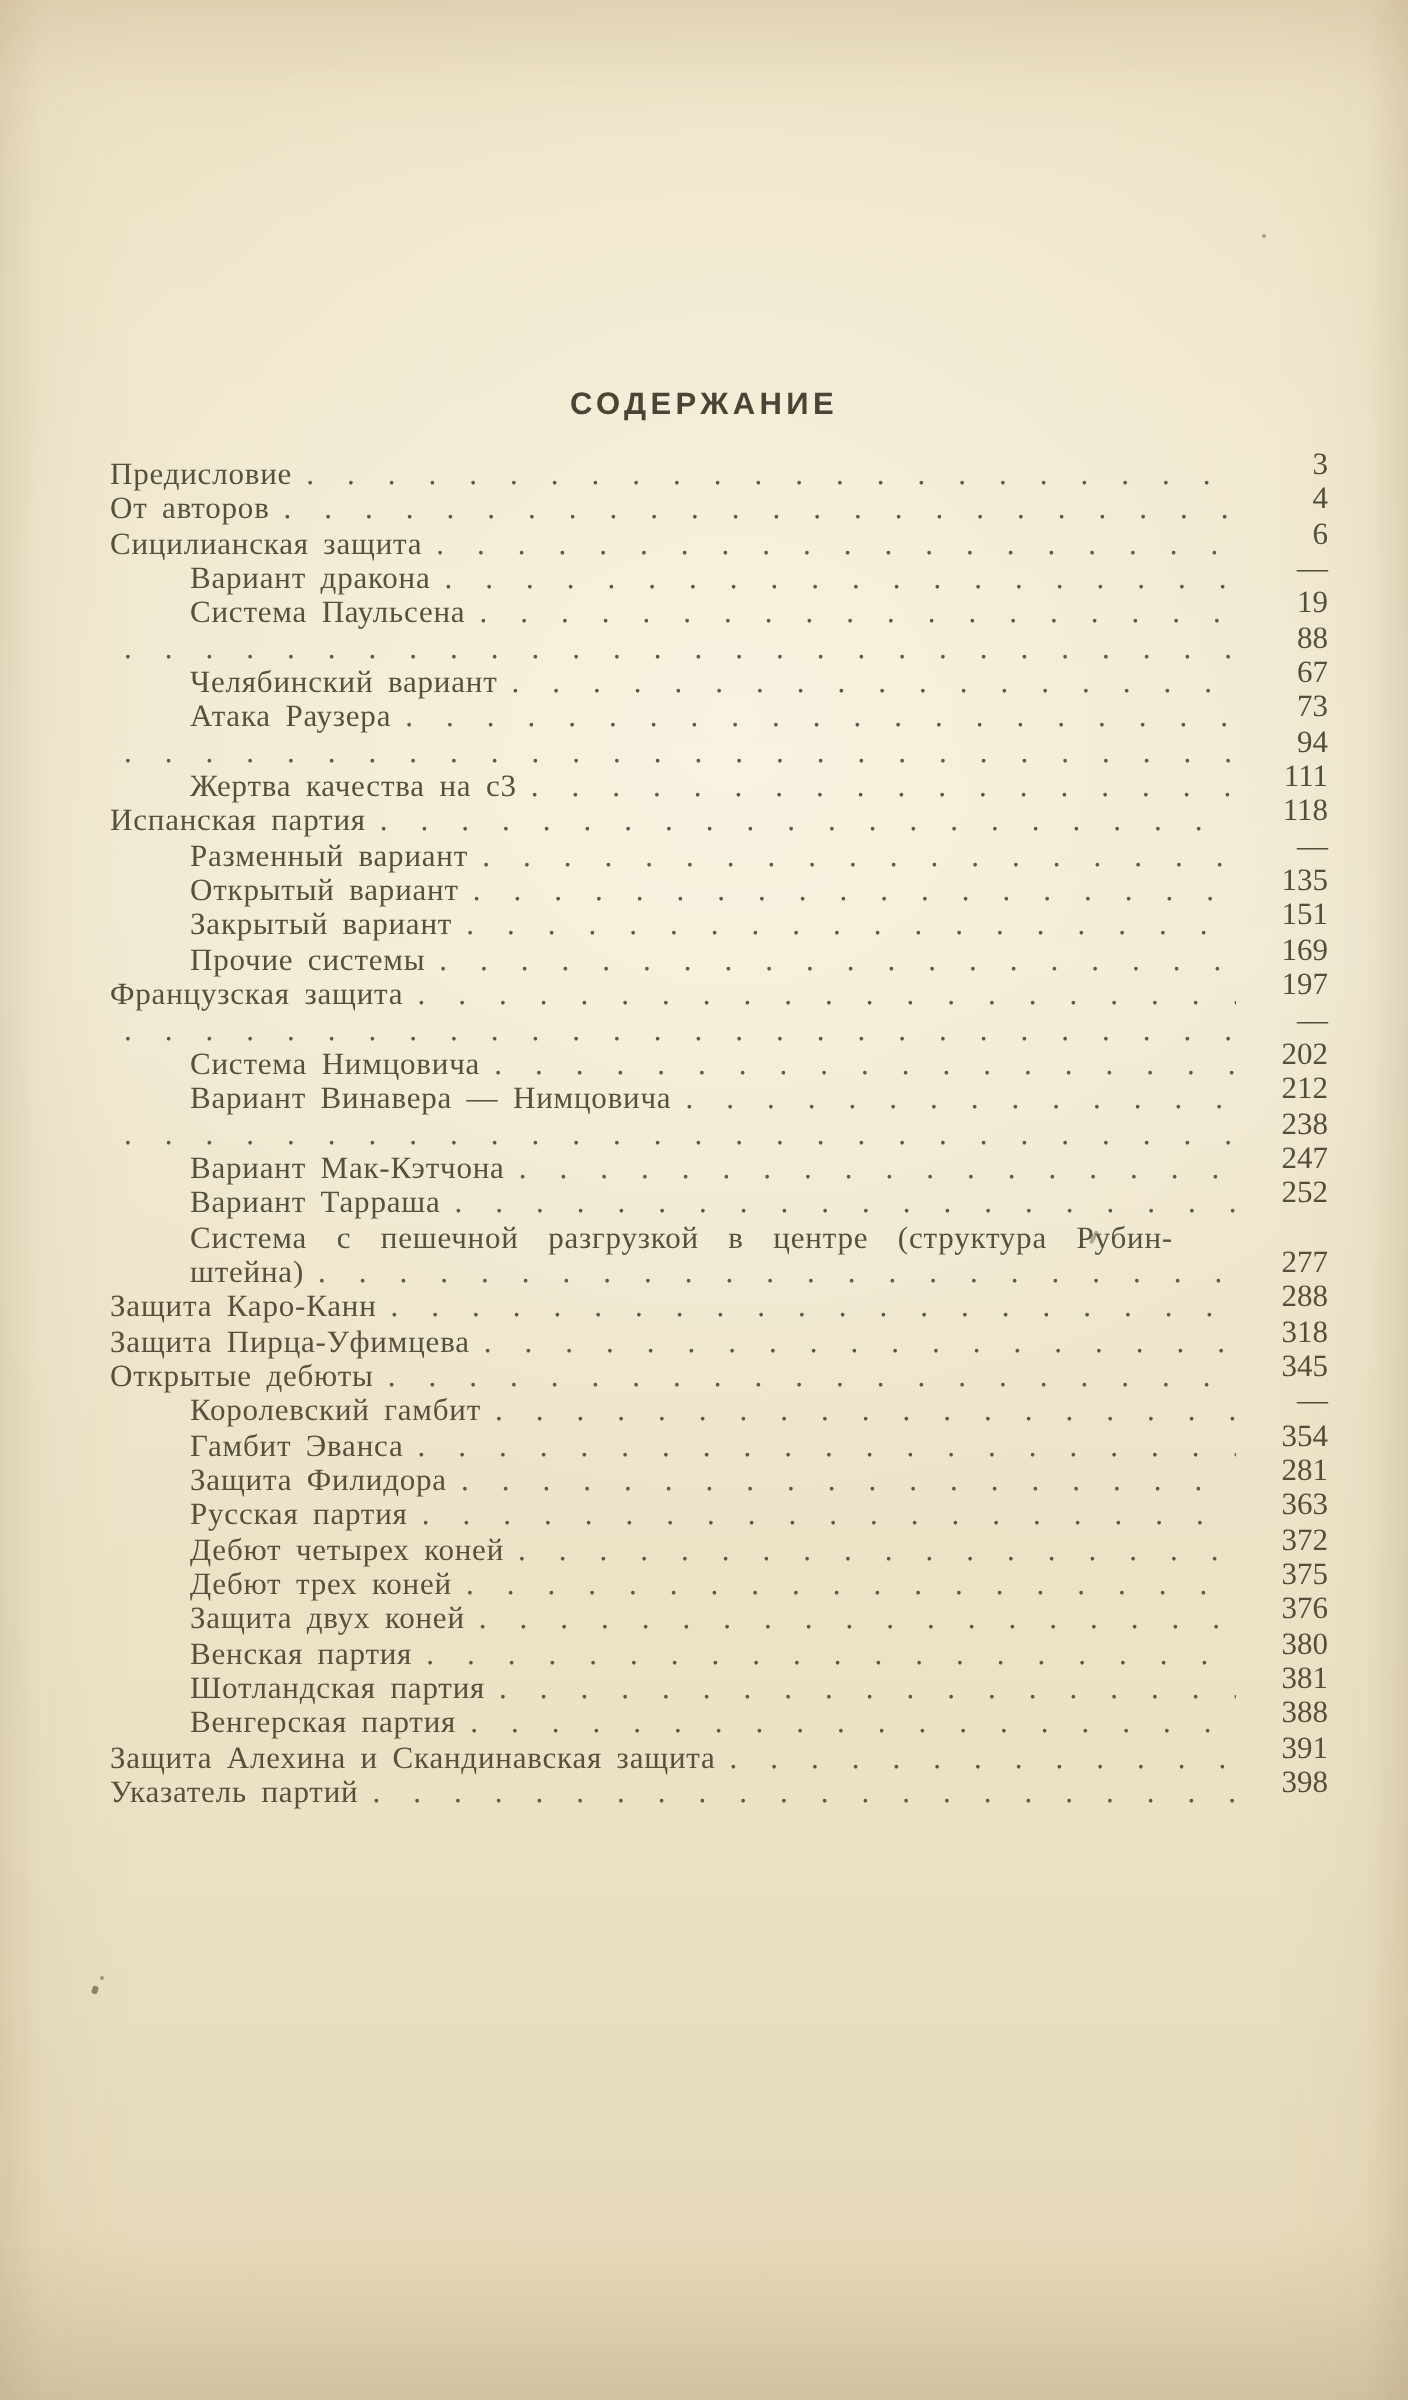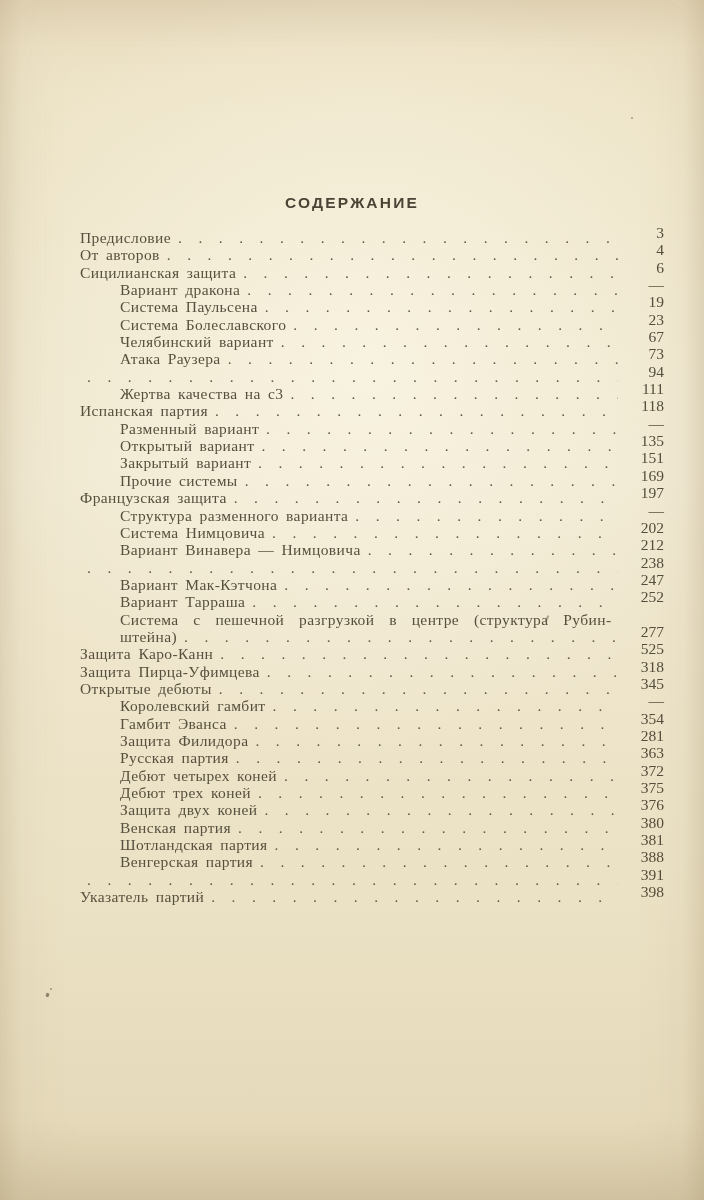--- a/index.html
+++ b/index.html
@@ -45,21 +45,20 @@
     width: 609px;
     font-size: 15.5px;
     color: #57503e;
   }
   .row {
     display: flex;
     align-items: center;
     height: 17.35px;
     line-height: 17.35px;
     white-space: nowrap;
-    margin-left: 25px;
   }
   .label {
     flex: 0 0 auto;
     letter-spacing: 0.4px;
     word-spacing: 3px;
   }
   .label.indent {
     padding-left: 40px;
   }
   .label.justify {
@@ -115,23 +114,22 @@
         <span class="label indent">Вариант дракона</span>
         <span class="leader">............................................................</span>
         <span class="num">—</span>
       </div>
       <div class="row">
         <span class="label indent">Система Паульсена</span>
         <span class="leader">............................................................</span>
         <span class="num">19</span>
       </div>
       <div class="row">
-        <span class="label indent">Система Болеславского</span>
-        <span class="leader">............................................................</span>
-        <span class="num">23</span>
+        <span class="leader">............................................................</span>
+        <span class="num">88</span>
       </div>
       <div class="row">
         <span class="label indent">Челябинский вариант</span>
         <span class="leader">............................................................</span>
         <span class="num">67</span>
       </div>
       <div class="row">
         <span class="label indent">Атака Раузера</span>
         <span class="leader">............................................................</span>
         <span class="num">73</span>
@@ -169,21 +167,20 @@
         <span class="label indent">Прочие системы</span>
         <span class="leader">............................................................</span>
         <span class="num">169</span>
       </div>
       <div class="row">
         <span class="label">Французская защита</span>
         <span class="leader">............................................................</span>
         <span class="num">197</span>
       </div>
       <div class="row">
-        <span class="label indent">Структура разменного варианта</span>
         <span class="leader">............................................................</span>
         <span class="num">—</span>
       </div>
       <div class="row">
         <span class="label indent">Система Нимцовича</span>
         <span class="leader">............................................................</span>
         <span class="num">202</span>
       </div>
       <div class="row">
         <span class="label indent">Вариант Винавера — Нимцовича</span>
@@ -208,21 +205,21 @@
         <span class="label indent justify">Система с пешечной разгрузкой в центре (структура Рубин-</span>
       </div>
       <div class="row">
         <span class="label indent">штейна)</span>
         <span class="leader">............................................................</span>
         <span class="num">277</span>
       </div>
       <div class="row">
         <span class="label">Защита Каро-Канн</span>
         <span class="leader">............................................................</span>
-        <span class="num">525</span>
+        <span class="num">288</span>
       </div>
       <div class="row">
         <span class="label">Защита Пирца-Уфимцева</span>
         <span class="leader">............................................................</span>
         <span class="num">318</span>
       </div>
       <div class="row">
         <span class="label">Открытые дебюты</span>
         <span class="leader">............................................................</span>
         <span class="num">345</span>
@@ -271,20 +268,21 @@
         <span class="label indent">Шотландская партия</span>
         <span class="leader">............................................................</span>
         <span class="num">381</span>
       </div>
       <div class="row">
         <span class="label indent">Венгерская партия</span>
         <span class="leader">............................................................</span>
         <span class="num">388</span>
       </div>
       <div class="row">
+        <span class="label">Защита Алехина и Скандинавская защита</span>
         <span class="leader">............................................................</span>
         <span class="num">391</span>
       </div>
       <div class="row">
         <span class="label">Указатель партий</span>
         <span class="leader">............................................................</span>
         <span class="num">398</span>
       </div>
     </div>
   <div class="speck s1"></div>

